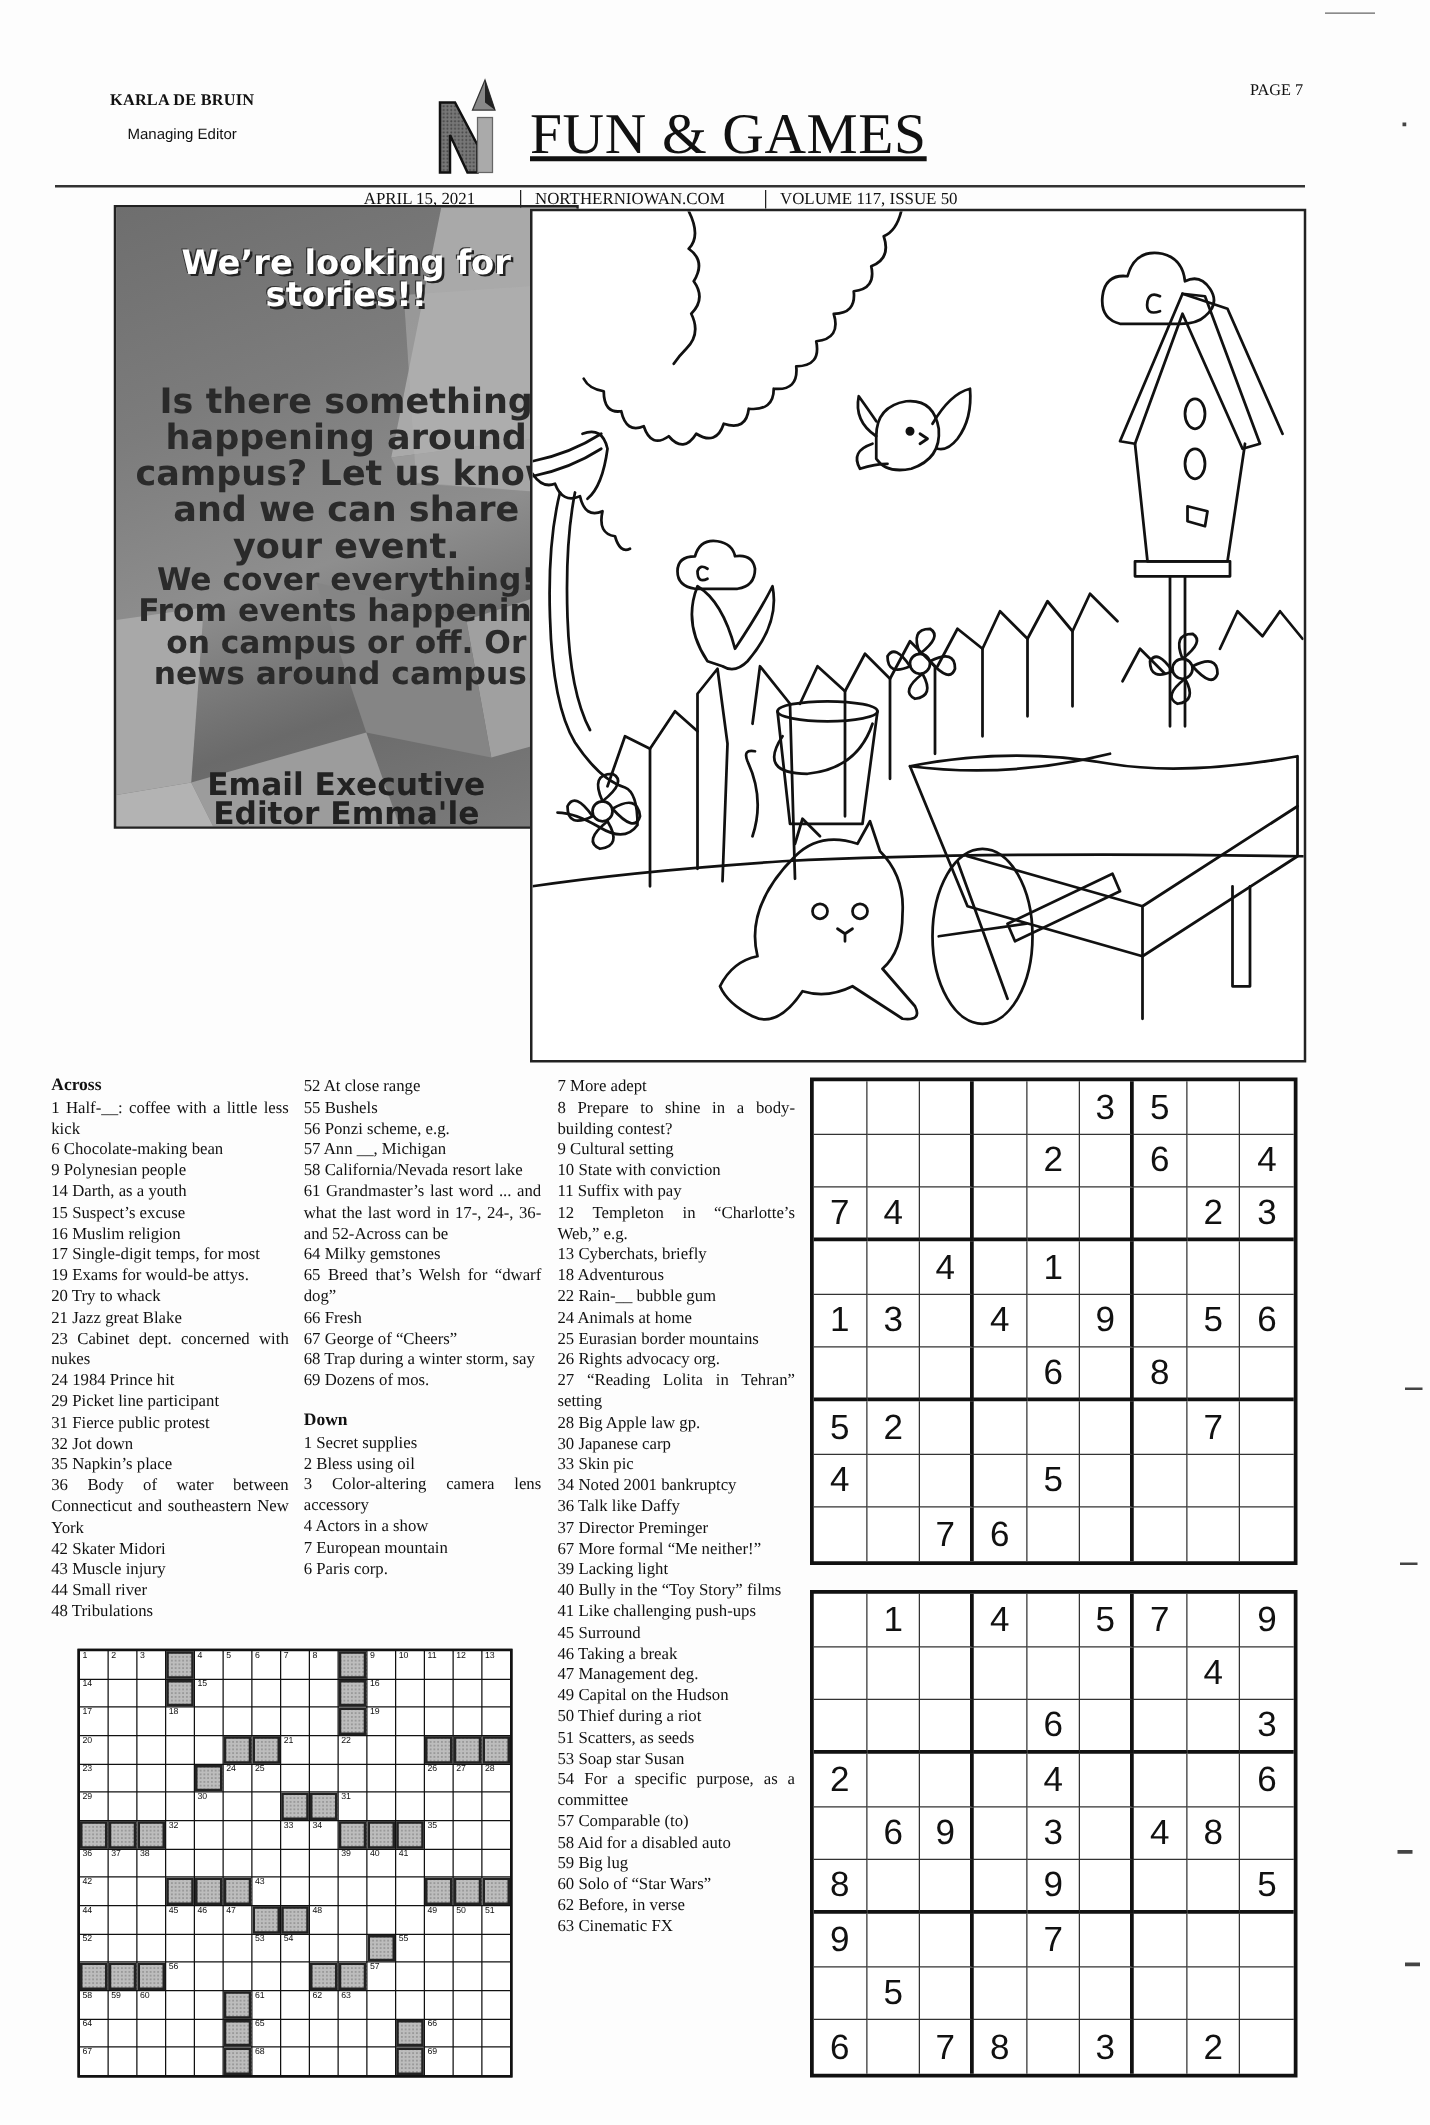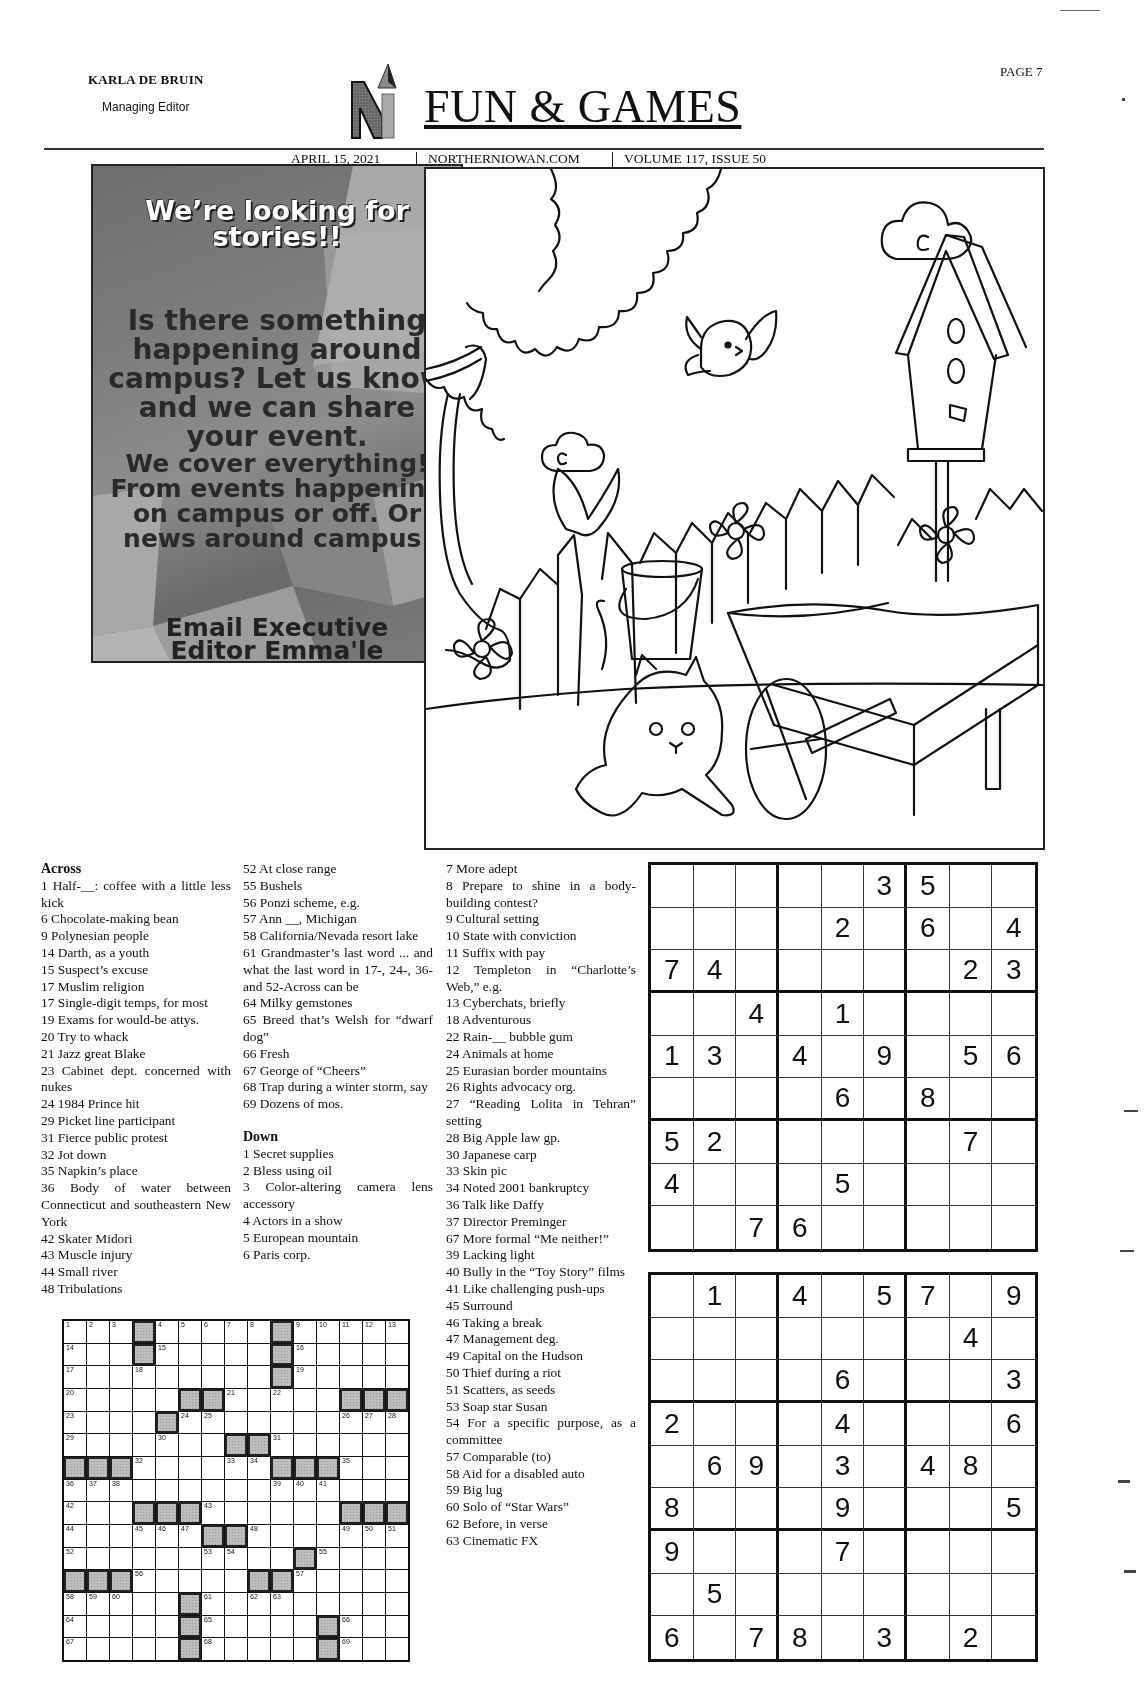--- a/index.html
+++ b/index.html
@@ -208,21 +208,21 @@
 </div>
 
 <div class="clue-col" id="clues-col1">
   <div class="hd">Across</div>
   <div id="across-list-a">
       <div>1 Half-__: coffee with a little less kick</div>
       <div>6 Chocolate-making bean</div>
       <div>9 Polynesian people</div>
       <div>14 Darth, as a youth</div>
       <div>15 Suspect’s excuse</div>
-      <div>17 Muslim religion</div>
+      <div>16 Muslim religion</div>
       <div>17 Single-digit temps, for most</div>
       <div>19 Exams for would-be attys.</div>
       <div>20 Try to whack</div>
       <div>21 Jazz great Blake</div>
       <div>23 Cabinet dept. concerned with nukes</div>
       <div>24 1984 Prince hit</div>
       <div>29 Picket line participant</div>
       <div>31 Fierce public protest</div>
       <div>32 Jot down</div>
       <div>35 Napkin’s place</div>
@@ -248,21 +248,21 @@
       <div>68 Trap during a winter storm, say</div>
       <div>69 Dozens of mos.</div>
     </div>
   <div class="gap"></div>
   <div class="hd">Down</div>
   <div id="down-list-a">
       <div>1 Secret supplies</div>
       <div>2 Bless using oil</div>
       <div>3 Color-altering camera lens accessory</div>
       <div>4 Actors in a show</div>
-      <div>5 European mountain</div>
+      <div>7 European mountain</div>
       <div>6 Paris corp.</div>
     </div>
 </div>
 <div class="clue-col" id="clues-col3">
   <div id="down-list-b">
       <div>7 More adept</div>
       <div>8 Prepare to shine in a body-building contest?</div>
       <div>9 Cultural setting</div>
       <div>10 State with conviction</div>
       <div>11 Suffix with pay</div>

